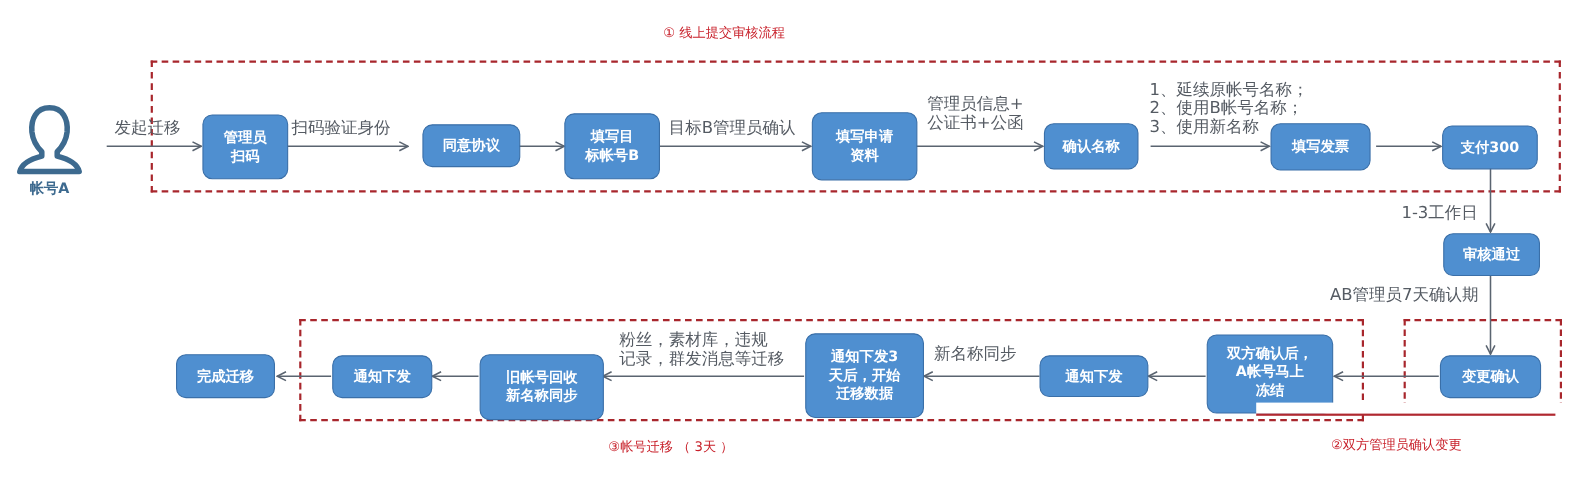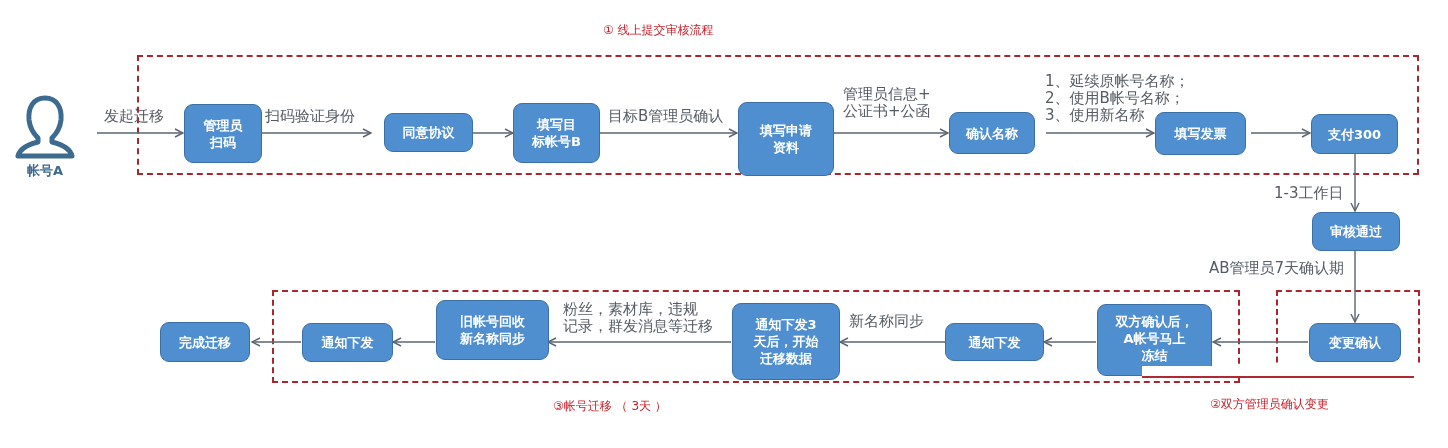--- a/index.html
+++ b/index.html
@@ -56,37 +56,37 @@
     <path d="M31 6 C19 6 14 16 15 28 C16 37 21 43 24 46 L24 50 C16 52 6 56 4 64 L58 64 C56 56 46 52 38 50 L38 46 C41 43 46 37 47 28 C48 16 43 6 31 6 Z" fill="none" stroke="#3d6a8f" stroke-width="5" stroke-linejoin="round"></path>
   </svg>
   <div style="position:absolute;left:0;top:70px;width:62px;text-align:center;color:#3d6a8f;font-weight:bold;font-size:13px;">帐号A</div>
 </div>
 
 <div class="box" style="left:184px;top:104px;width:78px;height:59px;">管理员
 扫码</div>
 <div class="box" style="left:372px;top:113px;width:89px;height:39px;margin-left:12px;">同意协议</div>
 <div class="box" style="left:513px;top:103px;width:87px;height:60px;">填写目
 标帐号B</div>
-<div class="box" style="left:738px;top:102px;width:96px;height:74px;">填写申请
+<div class="box" style="left:738px;top:102px;width:96px;height:62px;">填写申请
 资料</div>
 <div class="box" style="left:949px;top:112px;width:86px;height:42px;">确认名称</div>
 <div class="box" style="left:1155px;top:112px;width:91px;height:43px;">填写发票</div>
 <div class="box" style="left:1311px;top:114px;width:87px;height:40px;">支付300</div>
 
 <div class="box" style="left:1312px;top:212px;width:88px;height:39px;">审核通过</div>
 <div class="box" style="left:1309px;top:323px;width:92px;height:39px;">变更确认</div>
 
 <div class="box" style="left:1097px;top:304px;width:115px;height:72px;align-items:flex-start;padding-top:8px;overflow:hidden;">双方确认后，
 A帐号马上
 冻结</div>
 <div class="box" style="left:945px;top:323px;width:99px;height:38px;">通知下发</div>
 <div class="box" style="left:732px;top:303px;width:108px;height:77px;">通知下发3
 天后，开始
 迁移数据</div>
-<div class="box" style="left:436px;top:300px;width:113px;height:60px;">旧帐号回收
+<div class="box" style="left:436px;top:322px;width:113px;height:60px;">旧帐号回收
 新名称同步</div>
 <div class="box" style="left:302px;top:323px;width:91px;height:39px;">通知下发</div>
 <div class="box" style="left:160px;top:322px;width:90px;height:40px;">完成迁移</div>
 
 <div class="lbl" style="left:104px;top:108px;">发起迁移</div>
 <div class="lbl" style="left:265px;top:108px;">扫码验证身份</div>
 <div class="lbl" style="left:608px;top:108px;">目标B管理员确认</div>
 <div class="lbl" style="left:843px;top:86px;">管理员信息+
 公证书+公函</div>
 <div class="lbl" style="left:1045px;top:73px;">1、延续原帐号名称；

